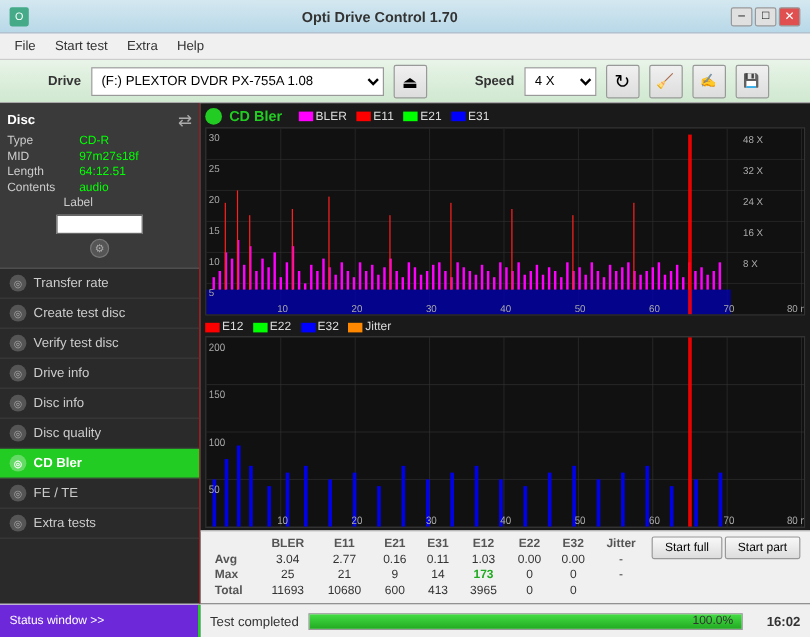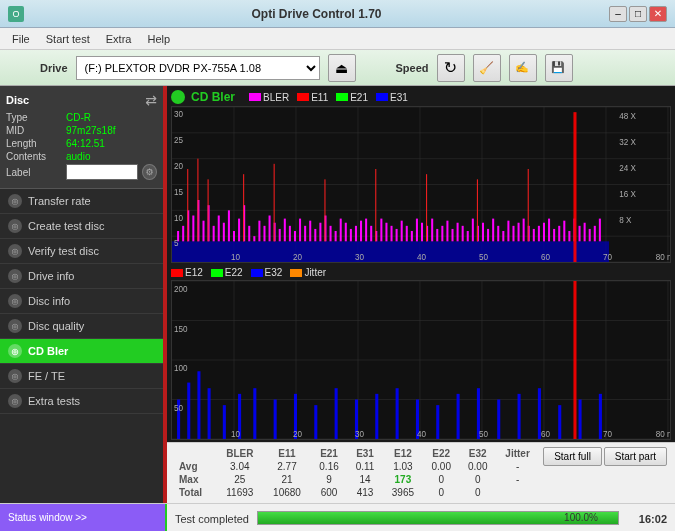--- a/index.html
+++ b/index.html
@@ -52,42 +52,42 @@
       height: calc(531px - 28px - 22px - 36px - 28px);
     }
     
     
     #sidebar {
       width: 167px;
       min-width: 167px;
       background: #2a2a2a;
       display: flex;
       flex-direction: column;
-      border-right: 4px solid #b91c1c;
+      border-right: 1px solid #b91c1c;
     }
     
     
     #disc-panel {
       background: #3a3a3a;
       padding: 6px;
       border-bottom: 1px solid #555;
     }
     #disc-panel .disc-header {
       display: flex;
       align-items: center;
       justify-content: space-between;
       margin-bottom: 4px;
     }
     #disc-panel .disc-title { color: white; font-weight: bold; font-size: 11px; }
     #disc-panel .disc-refresh { color: #aaa; cursor: pointer; font-size: 12px; }
     #disc-panel .disc-row { display: flex; margin-bottom: 2px; }
     #disc-panel .disc-key { color: #ccc; font-size: 10px; width: 60px; }
     #disc-panel .disc-val { color: #00ff00; font-size: 10px; }
     #disc-panel .label-input { 
-      display: flex; align-items: center; gap: 4px;
+      display: flex; align-items: center; gap: 4px; flex-direction: column;
     }
     #disc-panel input[type=text] {
       width: 80px; height: 16px; font-size: 10px; border: 1px solid #666; background: white; padding: 0 2px;
     }
     #disc-panel .label-btn { width: 18px; height: 18px; border: 1px solid #666; background: #555; cursor: pointer; display: flex; align-items: center; justify-content: center; font-size: 10px; border-radius: 50%; }
     
     
     .nav-item {
       display: flex;
       align-items: center;
@@ -165,21 +165,21 @@
     
     
     #statusbar {
       background: #f0f0f0;
       height: 28px;
       border-top: 1px solid #ccc;
       display: flex;
       align-items: center;
     }
     #statusbar .status-left {
-      background: #8b5cf6;
+      background: #6d28d9;
       color: white;
       width: 167px;
       height: 100%;
       display: flex;
       align-items: center;
       padding: 0 8px;
       font-size: 10px;
       border-right: 2px solid #22cc22;
       cursor: pointer;
     }
@@ -197,21 +197,21 @@
       background: white;
       border: 1px solid #999;
       position: relative;
     }
     #statusbar .progress-bar {
       height: 100%;
       background: linear-gradient(to bottom, #44dd44, #22aa22);
     }
     #statusbar .progress-label {
       position: absolute;
-      right: 20px;
+      right: 7px;
       top: 0;
       height: 100%;
       display: flex;
       align-items: center;
       font-size: 10px;
       color: #333;
     }
     #statusbar .time { font-size: 11px; color: #333; font-weight: bold; min-width: 40px; text-align: right; }
   </style>
 </head>
@@ -238,20 +238,23 @@
 
 <div id="toolbar">
   <span class="label">Drive</span>
   <select class="drive-select">
     <option>(F:)  PLEXTOR DVDR  PX-755A 1.08</option>
   </select>
   <div class="toolbar-btn">
       <span class="eject-icon"></span>
     </div>
   <span class="label">Speed</span>
+  <select class="speed-select">
+    <option>4 X</option>
+  </select>
   <div class="toolbar-btn" style="font-size:16px;">↻</div>
   <div class="toolbar-btn" style="font-size:12px;">🧹</div>
   <div class="toolbar-btn" style="font-size:11px;">✍</div>
   <div class="toolbar-btn" style="font-size:11px;">💾</div>
 </div>
 
 <div id="main">
 
   <div id="sidebar">
 

